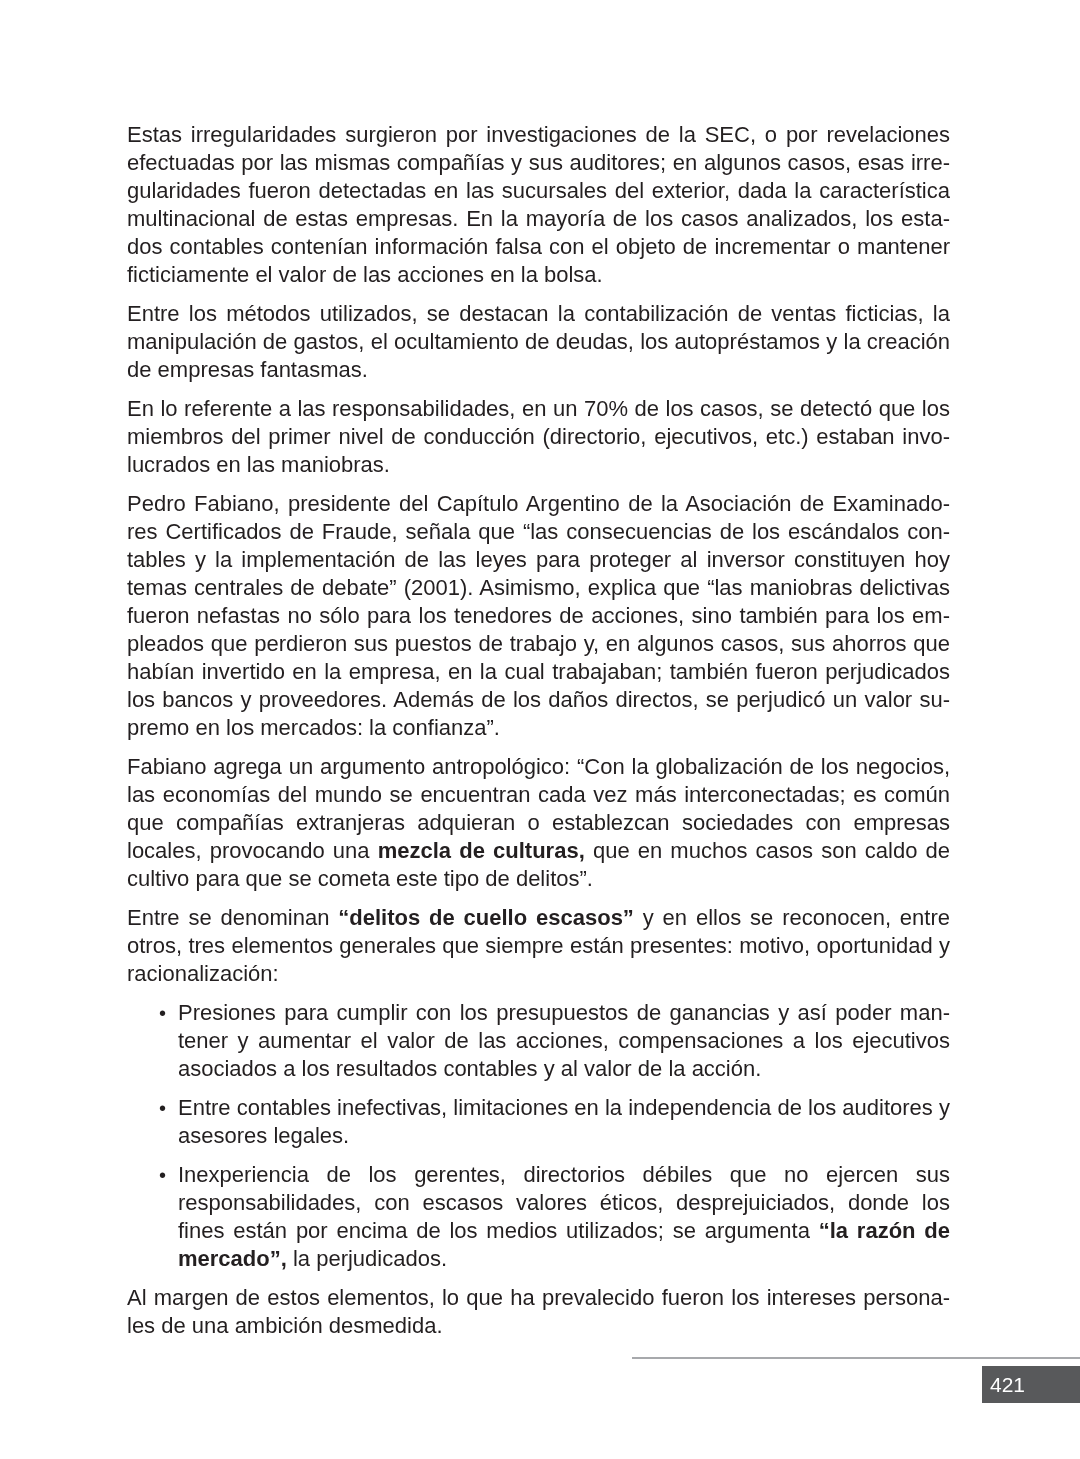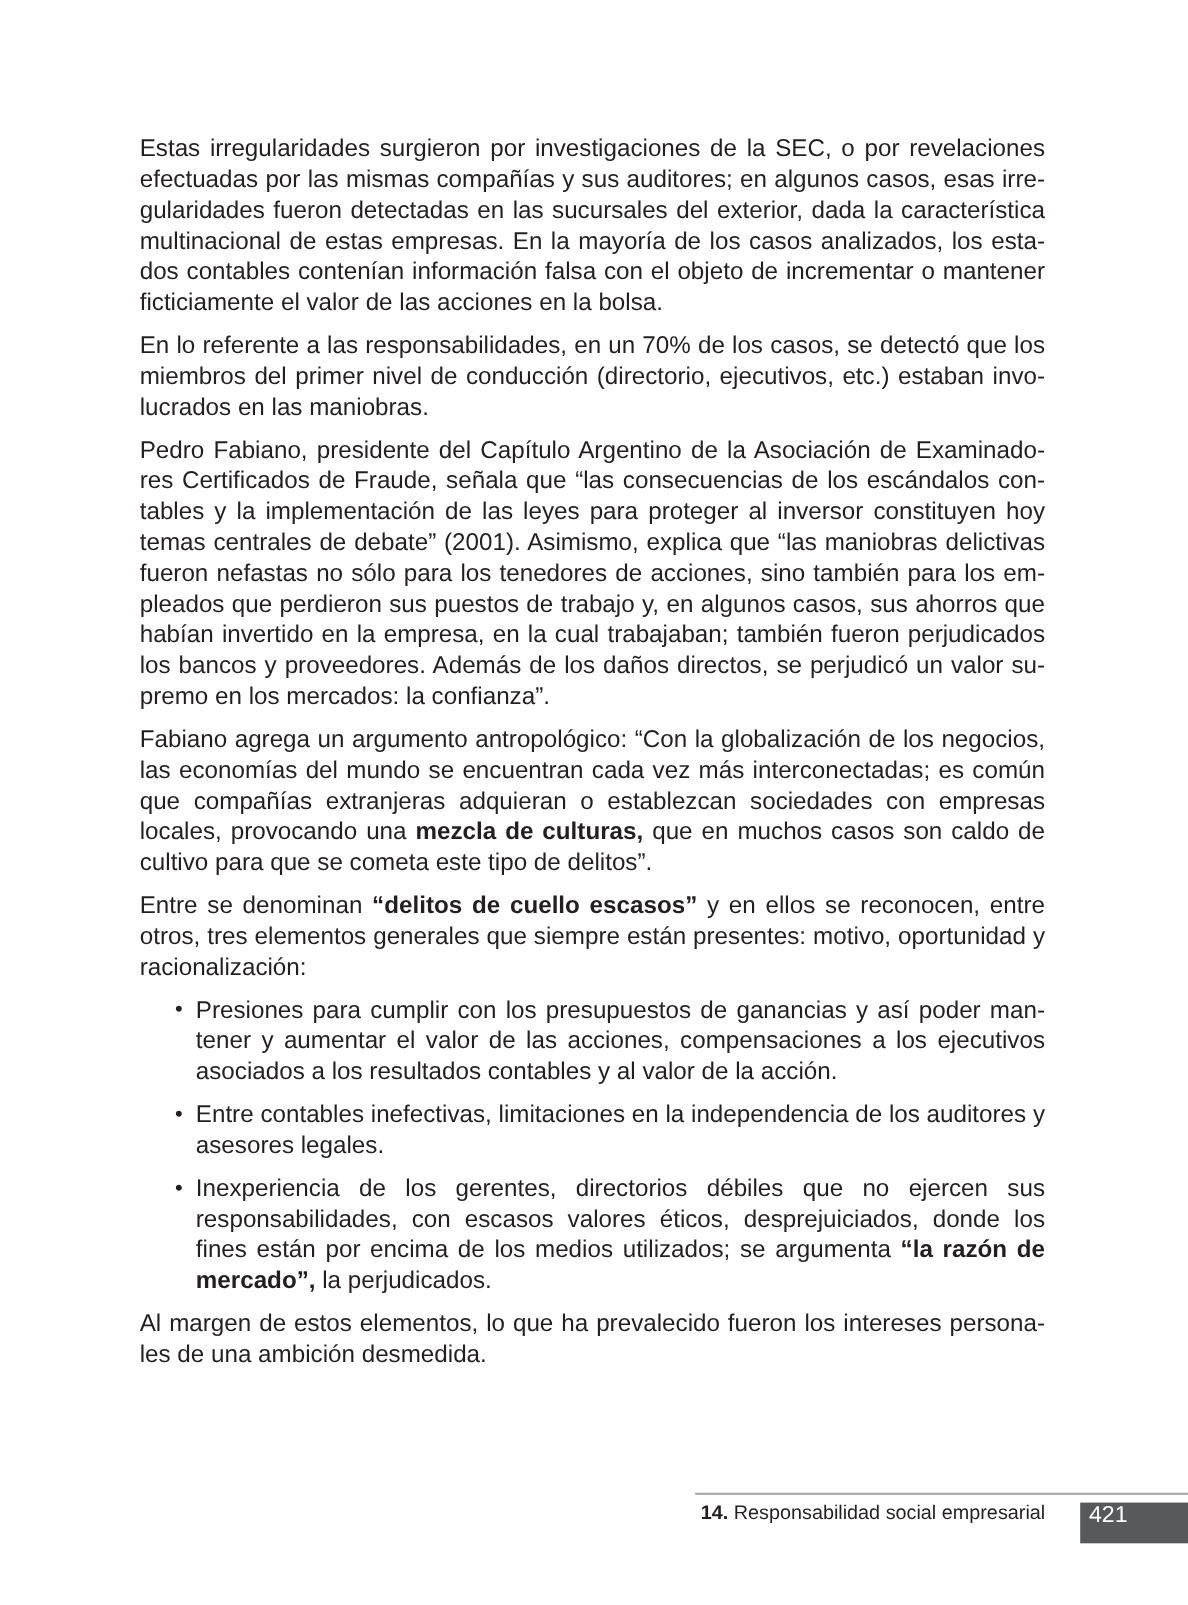--- a/index.html
+++ b/index.html
@@ -32,44 +32,42 @@
   }
   .footer-caption {
     position: absolute; left: 637px; top: 1364px;
     font-size: 18px; line-height: 22px; color: #231f20; white-space: nowrap;
   }
   .footer-caption .chno { font-weight: bold; margin-right: 5px; }
   .page-number-box {
     position: absolute; left: 982px; top: 1366px;
     width: 98px; height: 37px; background: #58595b;
     color: #ffffff; font-size: 21px;
-    display: flex; align-items: flex-start;
+    display: flex; align-items: center;
     padding-left: 8px; box-sizing: border-box;
   }
 </style>
 </head>
 <body>
 
 <div class="page">
   <main class="content" id="content">
       <p><span>Estas irregularidades surgieron por investigaciones de la SEC, o por revelaciones efectuadas por las mismas compañías y sus auditores; en algunos casos, esas irre­gularidades fueron detectadas en las sucursales del exterior, dada la característica multinacional de estas empresas. En la mayoría de los casos analizados, los esta­dos contables contenían información falsa con el objeto de incrementar o mantener ficticiamente el valor de las acciones en la bolsa.</span></p>
+      <p><span>Entre los métodos utilizados, se destacan la contabilización de ventas ficticias, la manipulación de gastos, el ocultamiento de deudas, los autopréstamos y la creación de empresas fantasmas.</span></p>
       <p><span>En lo referente a las responsabilidades, en un 70% de los casos, se detectó que los miembros del primer nivel de conducción (directorio, ejecutivos, etc.) estaban invo­lucrados en las maniobras.</span></p>
       <p><span>Pedro Fabiano, presidente del Capítulo Argentino de la Asociación de Examinado­res Certificados de Fraude, señala que “las consecuencias de los escándalos con­tables y la implementación de las leyes para proteger al inversor constituyen hoy temas centrales de debate” (2001). Asimismo, explica que “las maniobras delictivas fueron nefastas no sólo para los tenedores de acciones, sino también para los em­pleados que perdieron sus puestos de trabajo y, en algunos casos, sus ahorros que habían invertido en la empresa, en la cual trabajaban; también fueron perjudicados los bancos y proveedores. Además de los daños directos, se perjudicó un valor su­premo en los mercados: la confianza”.</span></p>
       <p><span>Fabiano agrega un argumento antropológico: “Con la globalización de los negocios, las economías del mundo se encuentran cada vez más interconectadas; es común que compañías extranjeras adquieran o establezcan sociedades con empresas loca­les, provocando una </span><span class="b">mezcla de culturas,</span><span> que en muchos casos son caldo de cultivo para que se cometa este tipo de delitos”.</span></p>
       <p><span>Entre se denominan </span><span class="b">“delitos de cuello escasos”</span><span> y en ellos se reconocen, entre otros, tres elementos generales que siempre están presentes: motivo, oportunidad y racionalización:</span></p>
       <ul>
         <li><span class="marker">•</span><span>Presiones para cumplir con los presupuestos de ganancias y así poder man­tener y aumentar el valor de las acciones, compensaciones a los ejecutivos asociados a los resultados contables y al valor de la acción.</span></li>
         <li><span class="marker">•</span><span>Entre contables inefectivas, limitaciones en la independencia de los auditores y asesores legales.</span></li>
         <li><span class="marker">•</span><span>Inexperiencia de los gerentes, directorios débiles que no ejercen sus responsa­bilidades, con escasos valores éticos, desprejuiciados, donde los fines están por encima de los medios utilizados; se argumenta </span><span class="b">“la razón de mercado”,</span><span> la perjudicados.</span></li>
       </ul>
       <p><span>Al margen de estos elementos, lo que ha prevalecido fueron los intereses persona­les de una ambición desmedida.</span></p>
     </main>
 
   <div class="footer-rule"></div>
 
-  <div class="footer-caption">
-    <span class="chno">14.</span><span>Responsabilidad social empresarial</span>
-  </div>
 
   <div class="page-number-box">
     <span>421</span>
   </div>
 </div>
 
 </body></html>

